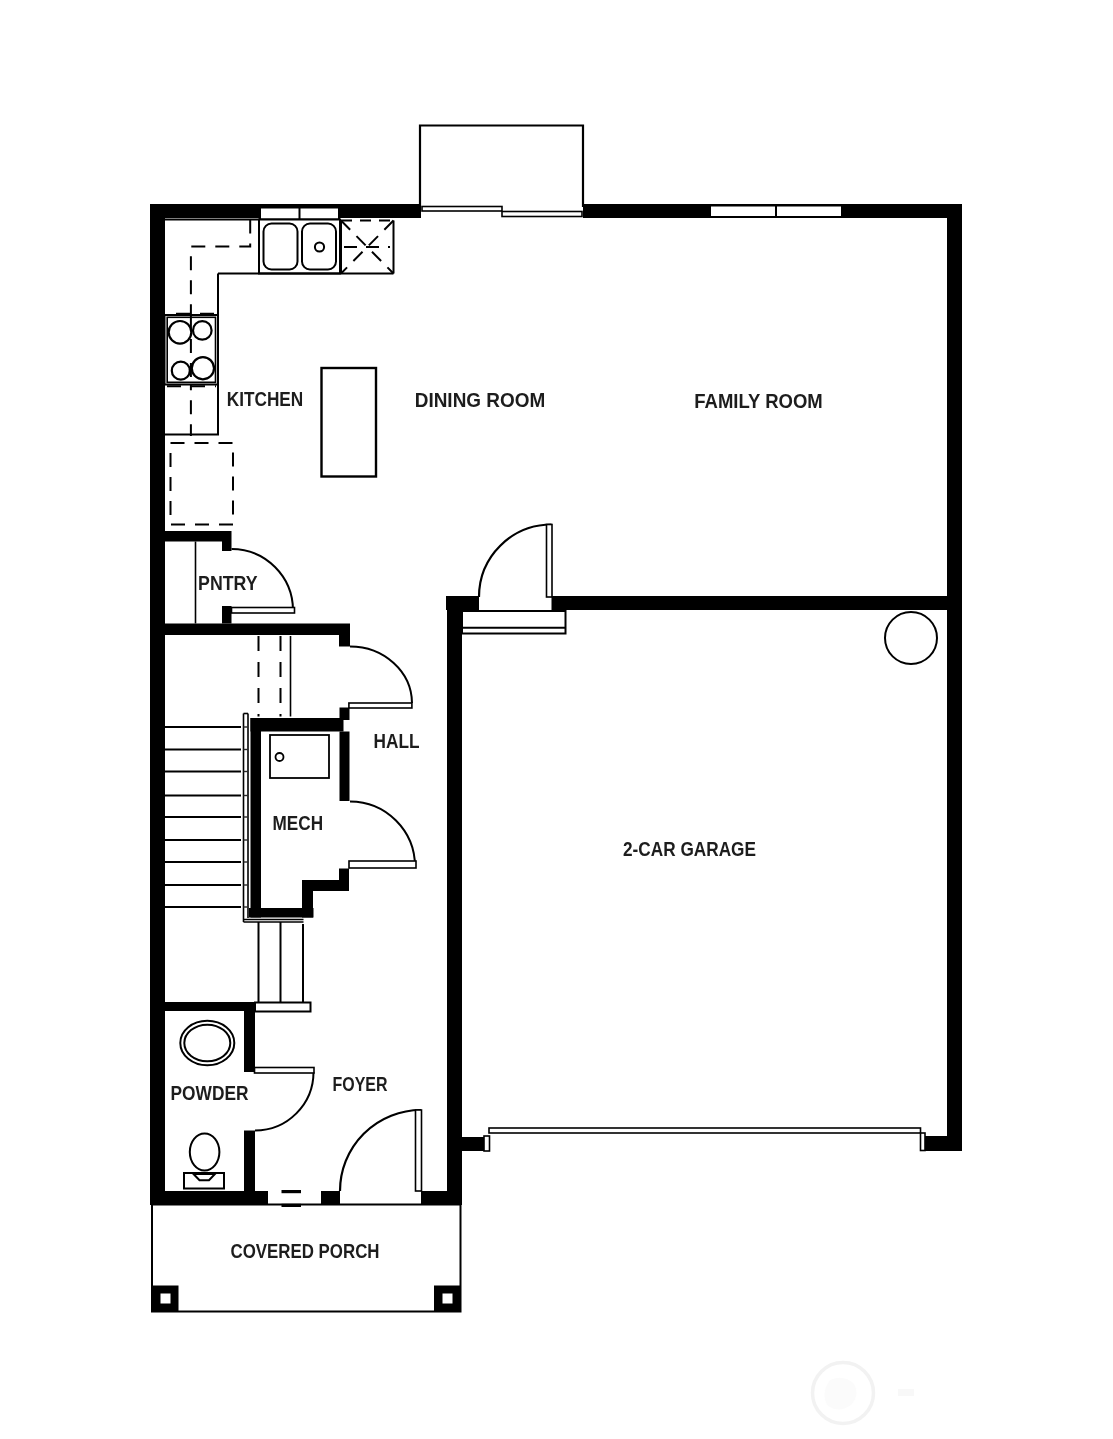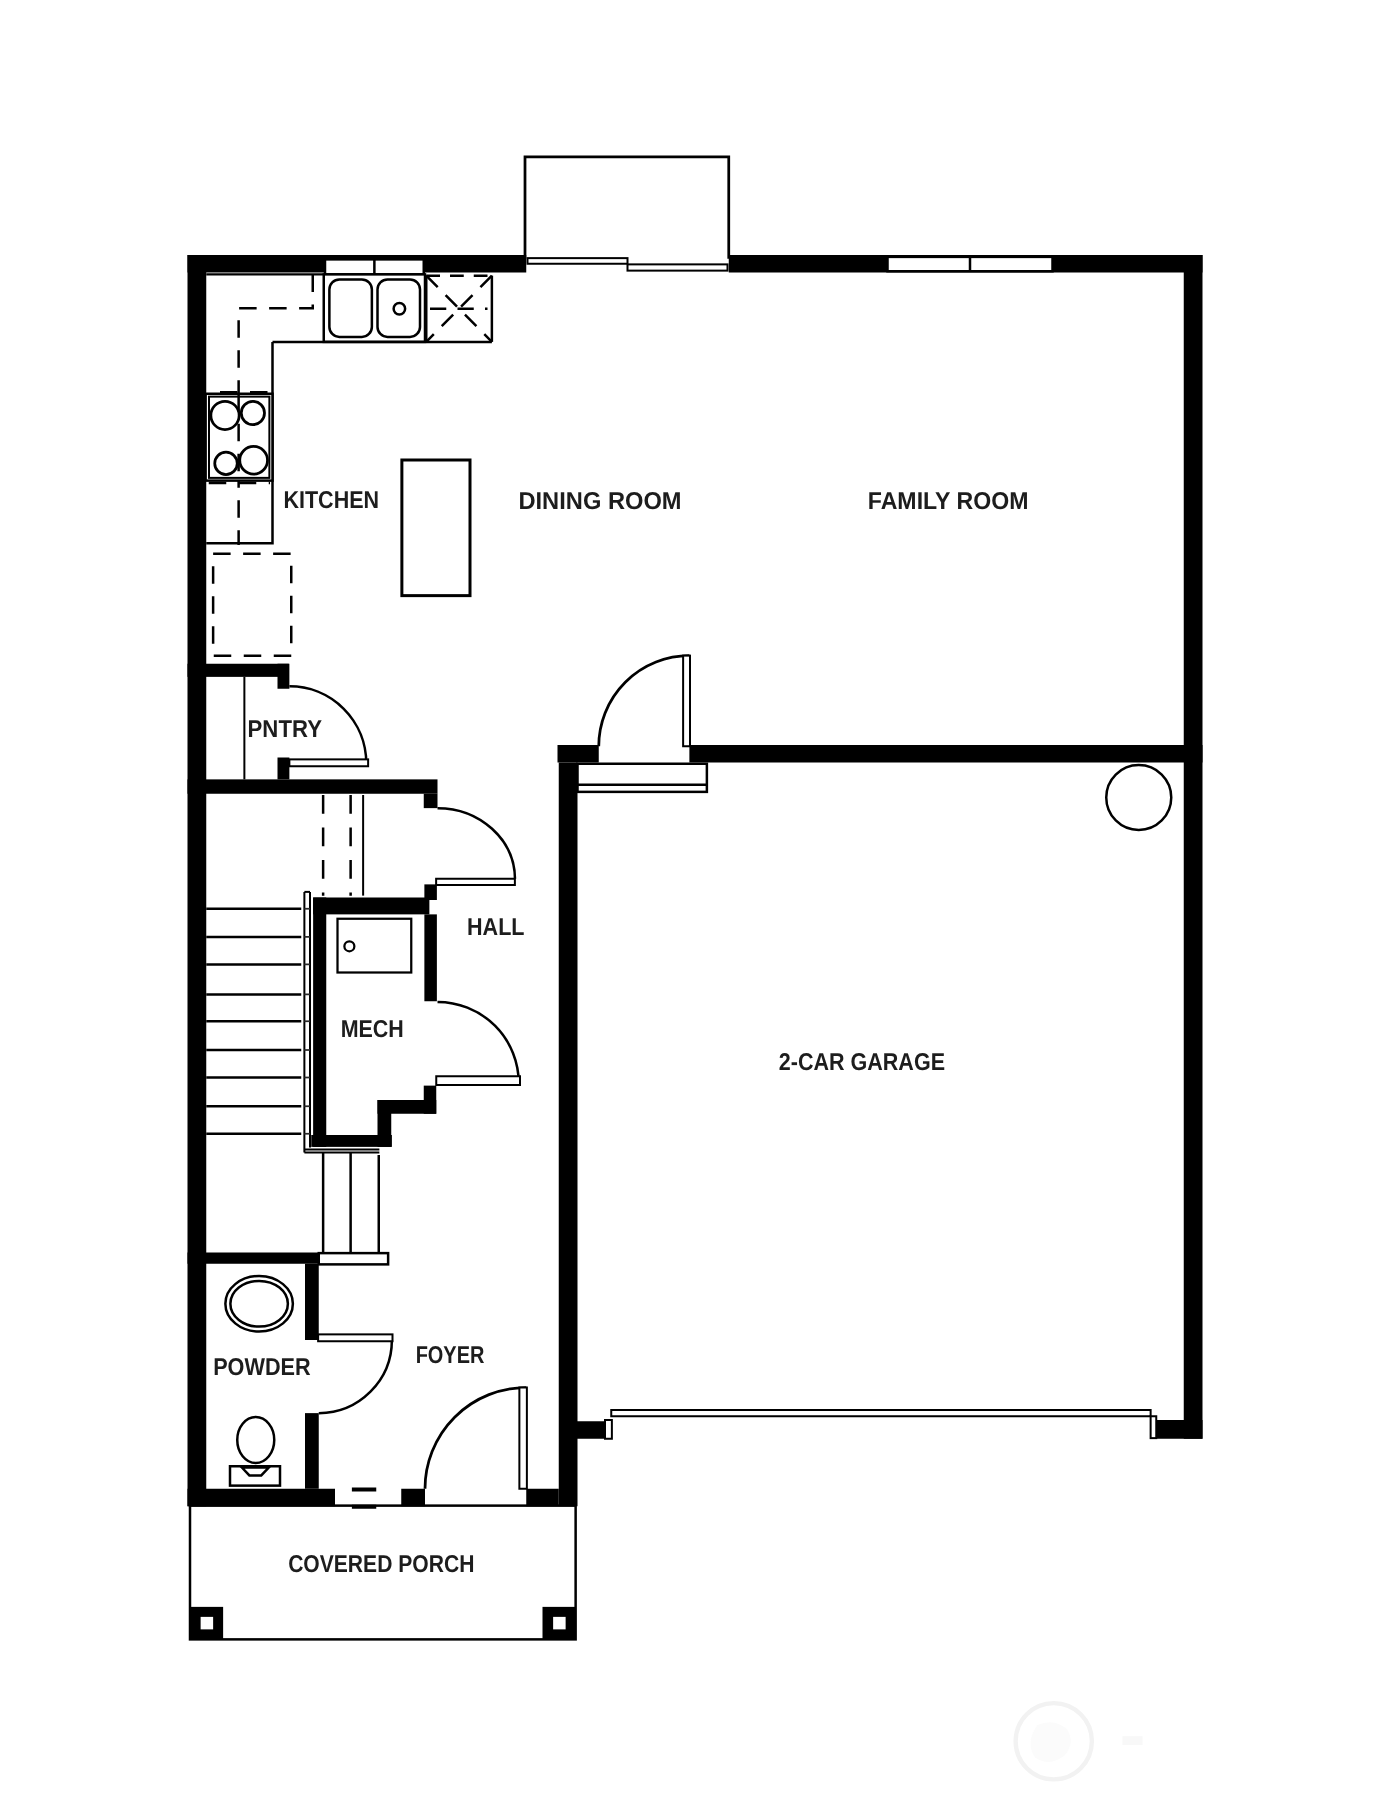--- a/index.html
+++ b/index.html
@@ -1,16 +1,16 @@
 <!DOCTYPE html>
 <html><head>
 <meta charset="utf-8">
 <style>
   html,body{margin:0;padding:0;background:#ffffff;}
-  .page{position:relative;width:1113px;height:1439px;background:#ffffff;overflow:hidden;}
+  .page{position:relative;width:962px;height:1439px;background:#ffffff;overflow:hidden;}
   svg{position:absolute;left:0;top:0;}
   text{font-family:"Liberation Sans", sans-serif;font-weight:bold;fill:#1d1d1d;}
 </style>
 </head>
 <body>
 <div class="page">
 <svg width="1113" height="1439" viewBox="0 0 1113 1439">
 
 <rect x="150" y="204" width="15" height="1001" fill="#000"></rect>
 

